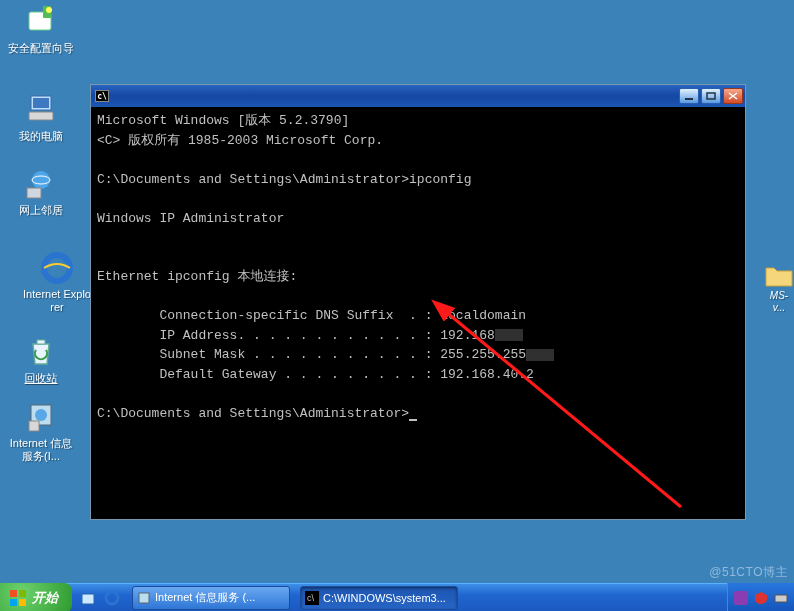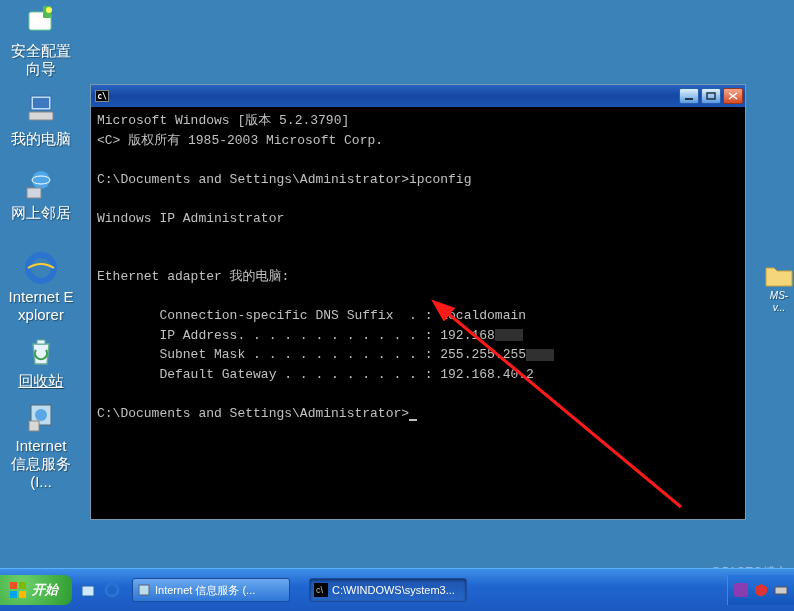--- a/index.html
+++ b/index.html
@@ -17,21 +17,21 @@
   text-align: center;
   color: #fff;
   cursor: default;
 }
 .desktop-icon .ico {
   width: 36px; height: 36px;
   margin: 0 auto 2px auto;
   display: flex; align-items: center; justify-content: center;
 }
 .desktop-icon .lbl {
-  font-size: 15px;
+  font-size: 11px;
   text-shadow: 1px 1px 1px rgba(0,0,0,.4);
   line-height: 1.2;
   word-break: break-all;
 }
 .folder-icon {
   position: absolute;
   right: 0; top: 262px;
   width: 30px;
   font-style: italic;
 }
@@ -99,41 +99,41 @@
 }
 .arrow {
   position: absolute;
   pointer-events: none;
 }
 
 
 .taskbar {
   position: absolute;
   left: 0; bottom: 0;
-  width: 100%; height: 43px;
+  width: 100%; height: 28px;
   background: linear-gradient(to bottom,#3d8fe6 0%, #2066d0 40%, #1b59c0 100%);
   display: flex; align-items: center;
   border-top: 1px solid #5ab1ff;
 }
 .start {
   height: 30px;
   padding: 0 14px 0 10px;
   background: radial-gradient(circle at 30% 30%, #6dd26d,#2e9a2e);
   color: #fff; font-weight: bold; font-style: italic;
   display: flex; align-items: center;
   border-radius: 0 8px 8px 0;
   font-size: 13px;
 }
 .start .wlogo { width: 16px; height: 16px; margin-right: 6px; }
 .qlaunch { display: flex; gap: 4px; padding: 0 6px; }
 .qlbtn {
   width: 20px; height: 20px;
   display: flex; align-items: center; justify-content: center;
 }
-.taskbtns { display: flex; gap: 19px; padding-left: 4px; flex: 1; overflow: hidden; }
+.taskbtns { display: flex; gap: 10px; padding-left: 4px; flex: 1; overflow: hidden; }
 .tbtn {
   height: 24px;
   width: 158px;
   background: linear-gradient(to bottom,#6aa9f1,#2e76d6);
   border: 1px solid #1b4c99;
   border-radius: 3px;
   display: flex; align-items: center;
   padding: 0 4px; gap: 4px;
   color: #fff; font-size: 11px;
   overflow: hidden; white-space: nowrap;
@@ -179,21 +179,21 @@
 <div class="desktop-icon" style="left:6px; top:166px;">
   <div class="ico">
       <svg width="36" height="36">
         <circle cx="18" cy="14" r="9" fill="#4fa6e8"></circle>
         <ellipse cx="18" cy="14" rx="9" ry="4" fill="none" stroke="#fff"></ellipse>
         <rect x="4" y="22" width="14" height="10" fill="#cfd6e0" stroke="#888"></rect>
       </svg>
     </div>
   <div class="lbl">网上邻居</div>
 </div>
-<div class="desktop-icon" style="left:6px; top:250px;">
+<div class="desktop-icon" style="left:22px; top:250px;">
   <div class="ico">
       <svg width="36" height="36">
         <circle cx="18" cy="18" r="13" fill="none" stroke="#2a74d0" stroke-width="6"></circle>
         <path d="M5 18 Q18 10 31 18" stroke="#ffcc33" stroke-width="2" fill="none"></path>
       </svg>
     </div>
   <div class="lbl">Internet Explorer</div>
 </div>
 <div class="desktop-icon" style="left:6px; top:334px;text-decoration:underline;">
   <div class="ico">
@@ -246,21 +246,21 @@
     </div>
   </div>
   <div class="cmdbody"><span>Microsoft Windows [版本 5.2.3790]</span>
 <span>&lt;C&gt; 版权所有 1985-2003 Microsoft Corp.</span>
 
 <span>C:\Documents and Settings\Administrator&gt;ipconfig</span>
 
 <span>Windows IP Administrator</span>
 
 
-<span>Ethernet adapter 我的电脑:</span>
+<span>Ethernet ipconfig 本地连接:</span>
 
 <span>        Connection-specific DNS Suffix  . : localdomain</span>
 <span>        IP Address. . . . . . . . . . . . : 192.168</span><span class="redact"></span>
 <span>        Subnet Mask . . . . . . . . . . . : 255.255.255</span><span class="redact"></span>
 <span>        Default Gateway . . . . . . . . . : 192.168.40.2</span>
 
 <span>C:\Documents and Settings\Administrator&gt;</span><span class="cursor"></span>
     <svg class="arrow" style="left:340px; top:190px;" width="260" height="220">
       <defs>
           <marker id="ah" markerWidth="10" markerHeight="10" refX="2" refY="3" orient="auto">

